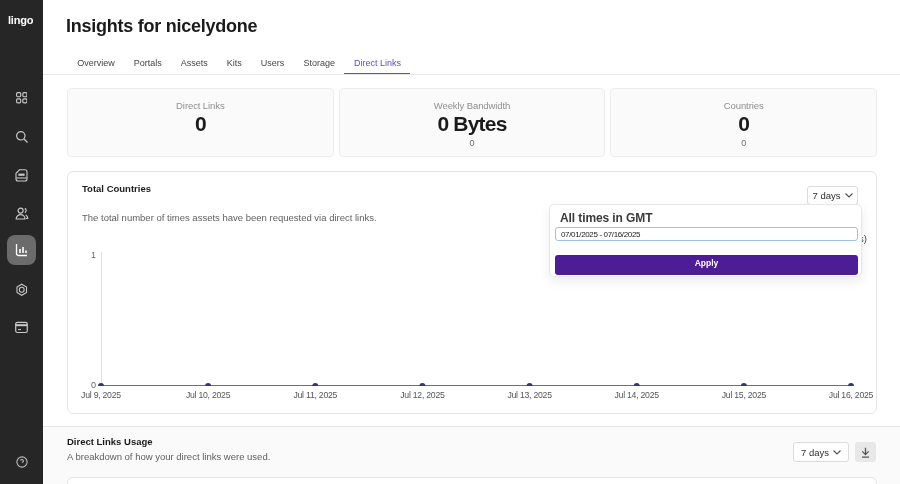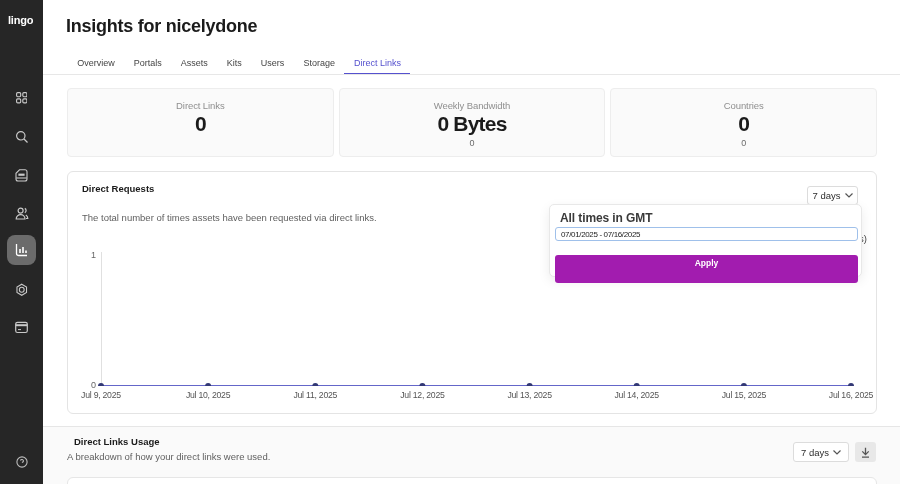--- a/index.html
+++ b/index.html
@@ -35,27 +35,27 @@
 .panel .desc { font-size:9.5px; color:#5f5f5f; position:absolute; left:14px; top:24px;margin-top:16px; }
 .btn7 { position:absolute; right:18px; top:14px; width:51px; height:19px; border:1px solid #dcdcdc; border-radius:3px; background:#fff; font-size:9.5px; color:#2e2e2e; display:flex; align-items:center; justify-content:center; gap:4px; }
 
 
 .chart { position:absolute; left:0px; top:49px; }
 
 
 .pop { position:absolute; left:549px; top:204px; width:313px; height:73px; background:#fff; border:1px solid #e8e8e8; border-radius:5px; box-shadow:0 4px 12px rgba(0,0,0,0.08); z-index:5; }
 .pop .gmt { position:absolute; left:10px; top:6px; font-size:12px; font-weight:bold; color:#3a3a3a; letter-spacing:-0.1px; }
 .pop input { position:absolute; left:5px; top:22px; width:303px; height:14px; border:1px solid #9fc0ea; border-radius:3px; font-size:8px; letter-spacing:-0.35px; color:#222; padding-left:5px; font-family:"Liberation Sans",sans-serif; }
-.pop .apply { position:absolute; left:5px; top:50px; width:303px; height:28px; background:#a21caf; border-radius:3px; color:#fff; font-size:8.5px; font-weight:bold; text-align:center; line-height:16px; }
+.pop .apply { position:absolute; left:5px; top:50px; width:303px; height:20px; background:#4c1d95; border-radius:3px; color:#fff; font-size:8.5px; font-weight:bold; text-align:center; line-height:16px; }
 .hid { position:absolute; left:859px; top:233px; font-size:9.5px; color:#444; z-index:1; }
 
 
 .divider { position:absolute; left:0; top:426px; width:857px; border-top:1px solid #e6e6e6; }
 .bottom { position:absolute; left:0; top:427px; width:857px; height:57px; background:#fafafa; }
-.bottom h2 { font-size:9.5px; color:#1b1b1b; position:absolute; left:24px; top:8.5px;margin-left:7px; }
+.bottom h2 { font-size:9.5px; color:#1b1b1b; position:absolute; left:24px; top:8.5px; }
 .bottom .desc { font-size:9.5px; color:#5f5f5f; position:absolute; left:24px; top:24px; }
 .b7 { position:absolute; left:750px; top:15px; width:56px; height:20px; border:1px solid #dcdcdc; border-radius:3px; background:#fff; font-size:9.5px; color:#2e2e2e; display:flex; align-items:center; justify-content:center; gap:4px; }
 .bdl { position:absolute; left:812px; top:15px; width:21px; height:20px; background:#e8e8e8; border-radius:3px; display:flex; align-items:center; justify-content:center; }
 .bpanel { position:absolute; left:24px; top:50px; width:810px; height:20px; background:#fff; border:1px solid #e6e6e6; border-radius:6px 6px 0 0; }
 </style>
 </head>
 <body>
 <div id="root">
   <div class="sidebar">
     <div class="logo">lingo</div>
@@ -141,21 +141,21 @@
         <div class="sub">0</div>
       </div>
       <div class="card">
         <div class="lbl">Countries</div>
         <div class="big">0</div>
         <div class="sub">0</div>
       </div>
     </div>
 
     <div class="panel">
-      <h2><b>Direct Requests</b></h2>
+      <h2><b>Total Countries</b></h2>
       <div class="desc">The total number of times assets have been requested via direct links.</div>
       <div class="btn7">7 days
         <svg width="8" height="5" viewBox="0 0 8 5" fill="none" stroke="#555" stroke-width="1.2">
             <path d="M0.5 0.5 L4 4 L7.5 0.5"></path>
           </svg>
       </div>
       <svg class="chart" width="810" height="241" viewBox="0 0 810 241" style="top:0;left:0">
         <line x1="33.5" y1="80" x2="33.5" y2="213.5" stroke="#e0e0e0" stroke-width="1"></line>
         <text x="28" y="86" font-size="9" fill="#666" text-anchor="end">1</text>
         <text x="28" y="216" font-size="9" fill="#666" text-anchor="end">0</text>

